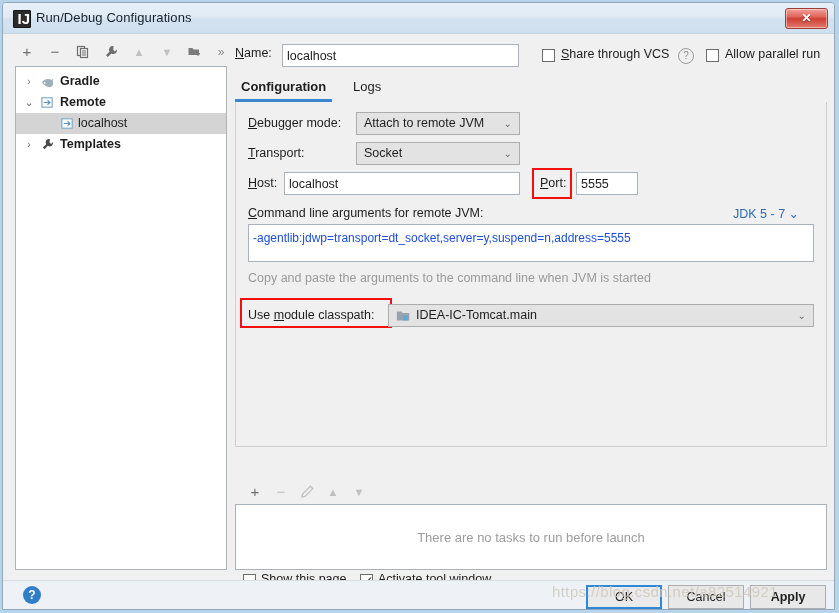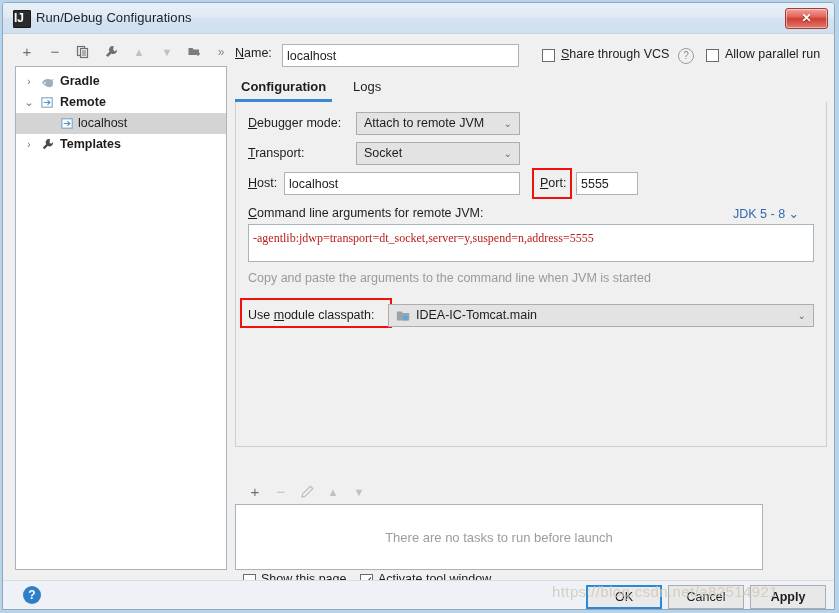--- a/index.html
+++ b/index.html
@@ -22,21 +22,21 @@
   
   .titlebar{
     position:absolute;left:0;top:0;width:100%;height:31px;
     background:linear-gradient(to bottom,#e9f1f8 0%,#dfeaf4 45%,#d3e2f0 55%,#cfe0ef 100%);
     border-bottom:1px solid #c3d5e5;
     box-sizing:border-box;
   }
   .title-icon{
     position:absolute;left:10px;top:7px;width:16px;height:16px;
     background:#2b2b2b;border:1px solid #16181a;border-radius:1px;
-    color:#fff;font-size:12px;line-height:15px;text-align:left;
+    color:#fff;font-size:15px;line-height:15px;text-align:right;
     font-family:"Liberation Sans",sans-serif;font-weight:bold;
   }
   .title-text{
     position:absolute;left:33px;top:7px;font-size:13px;color:#17202a;
     letter-spacing:.1px;
   }
   .close-btn{
     position:absolute;right:6px;top:5px;width:41px;height:19px;
     background:linear-gradient(to bottom,#f2a19c 0%,#e0655b 40%,#cf3f33 52%,#e4796f 100%);
     border:1px solid #a23b30;border-radius:3px;
@@ -108,34 +108,34 @@
   .combo{
     position:absolute;height:23px;background:#e3e3e3;border:1px solid #adadad;
     box-sizing:border-box;font-size:12.5px;color:#1d1d1d;line-height:21px;
     padding-left:12px;cursor:pointer;
   }
   .combo .cv{position:absolute;left:7px;top:0;line-height:21px;}
   .combo .chev{position:absolute;right:7px;top:0;line-height:21px;color:#6b6b6b;font-size:10px;}
   .hint{position:absolute;font-size:12.5px;color:#9a9a9a;line-height:17px;}
   .args-box{
     position:absolute;background:#fff;border:1px solid #a9b3bd;box-sizing:border-box;
-    font-family:Liberation Serif, serif;font-size:12px;color:#b91c1c;
+    font-family:Liberation Sans, sans-serif;font-size:12px;color:#1d4ed8;
     padding:5px 4px 0 4px;line-height:16px;
   }
   .jdk{position:absolute;font-size:12.5px;color:#2f6bb0;cursor:pointer;}
   .redbox{position:absolute;border:2.5px solid #f40f0f;box-sizing:border-box;pointer-events:none;}
   .modicon{position:absolute;width:15px;height:13px;}
   
   .bl-header{position:absolute;left:0;top:418px;width:592px;height:18px;}
   .bl-tri{position:absolute;left:4px;top:5px;width:0;height:0;border-left:5px solid transparent;border-right:5px solid transparent;border-top:6px solid #4c4c4c;cursor:pointer;}
   .bl-title{position:absolute;left:20px;top:0;font-size:12.5px;color:#1d1d1d;white-space:nowrap;}
   .bl-line{position:absolute;left:243px;right:0;top:9px;height:1px;background:#c9c9c9;}
   .bl-toolbar{position:absolute;left:8px;top:440px;width:200px;height:24px;}
   .bl-box{
-    position:absolute;left:0;top:464px;width:528px;height:66px;
+    position:absolute;left:0;top:464px;width:592px;height:66px;
     background:#fff;border:1px solid #a9b3bd;box-sizing:border-box;
   }
   .bl-empty{position:absolute;left:0;top:25px;width:100%;text-align:center;color:#9c9c9c;font-size:13px;}
   
   .footer{position:absolute;left:0;top:577px;width:100%;height:31px;background:#eef2f7;border-top:1px solid #d8dde3;}
   .help{
     position:absolute;left:20px;top:5px;width:18px;height:18px;border-radius:50%;
     background:#2e7ec9;color:#fff;font-size:12px;font-weight:bold;text-align:center;line-height:18px;cursor:pointer;
   }
   .btn{
@@ -259,21 +259,21 @@
         </div>
 
         <span class="row-label" style="left:12px;top:74px;"><span class="u">H</span><span>ost:</span></span>
         <input class="text-input" style="left: 48px; top: 70px; width: 236px;" value="localhost">
         <span class="row-label" style="left:304px;top:74px;"><span class="u">P</span><span>ort:</span></span>
         <div class="redbox" style="left:296px;top:66px;width:40px;height:31px;"></div>
         <input class="text-input" style="left: 340px; top: 70px; width: 62px;" value="5555">
 
         <span class="row-label" style="left:12px;top:104px;"><span class="u">C</span><span>ommand line arguments for remote JVM:</span></span>
         <span class="jdk" style="left:497px;top:104px;">
-          <span>JDK 5 - 8</span>
+          <span>JDK 5 - 7</span>
           <span>⌄</span>
         </span>
 
         <div class="args-box" style="left:12px;top:122px;width:566px;height:38px;">-agentlib:jdwp=transport=dt_socket,server=y,suspend=n,address=5555</div>
 
         <div class="hint" style="left:12px;top:168px;width:560px;">Copy and paste the arguments to the command line when JVM is started</div>
 
         <span class="row-label" style="left:12px;top:206px;">Use <span class="u">m</span><span>odule classpath:</span></span>
         <div class="redbox" style="left:4px;top:196px;width:152px;height:30px;"></div>
         <div class="combo" style="left:152px;top:202px;width:426px;">

